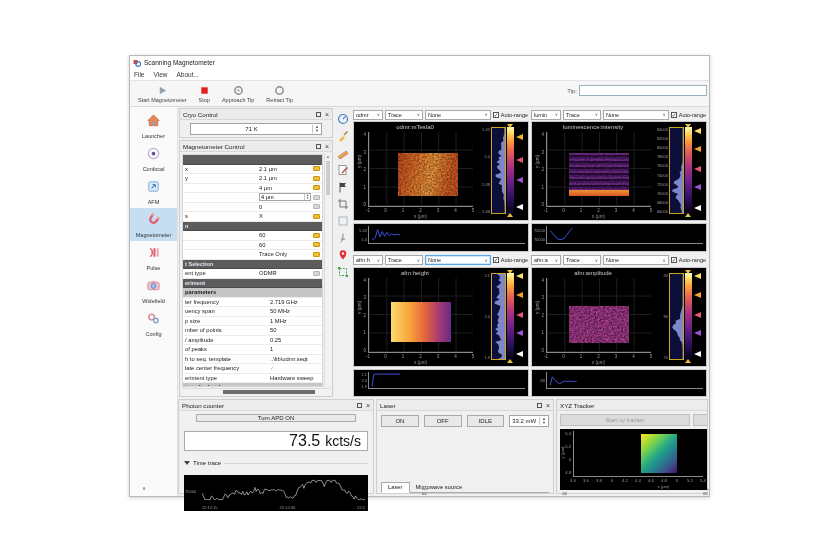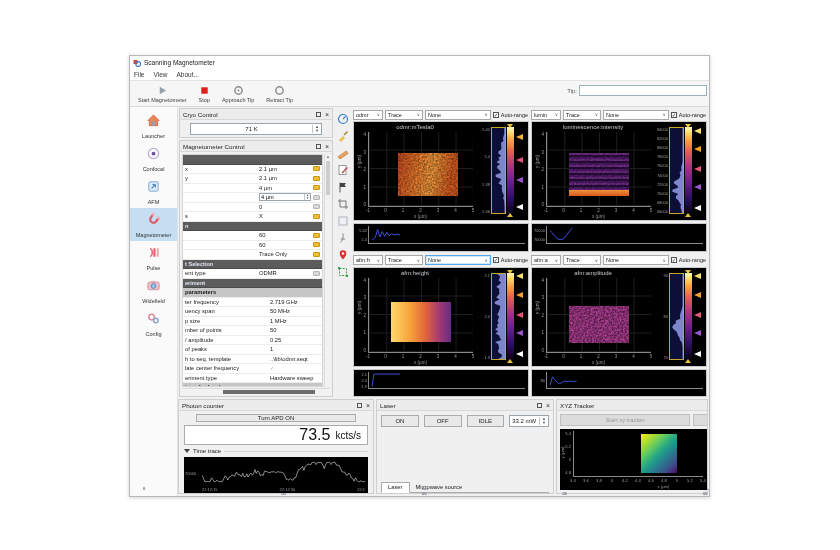--- a/index.html
+++ b/index.html
@@ -117,26 +117,26 @@
 
   .stripbox { margin-top:2px; flex:1; background:#000; border:1px solid #c9c9c9; display:flex; min-height:0; }
   .strip-y { width:14px; display:flex; flex-direction:column; justify-content:space-around; align-items:flex-end; font-size:4px; color:#9a9aa5; padding:2px 1px 7px 0; }
   .strip-area { flex:1; position:relative; margin:2px 3px 7px 0; border-left:1px solid #8a8a8a; border-bottom:1px solid #8a8a8a; }
   .strip-area svg { position:absolute; inset:0; width:100%; height:100%; }
   .strip-x { position:absolute; left:14px; right:3px; bottom:0px; display:flex; justify-content:space-between; font-size:4px; color:#9a9aa5; }
   .strip-x span { width:0; display:flex; justify-content:center; }
 
   
   .photon { width:196px; flex:0 0 auto; }
-  .photon-body { padding:3px 5px; display:flex; flex-direction:column; gap:3px; flex:1; min-height:0; }
+  .photon-body { padding:3px 5px; display:flex; flex-direction:column; gap:9px; flex:1; min-height:0; }
   .btn { background:#e9e9e9; border:1px solid #ababab; font-size:6px; color:#222; display:flex; align-items:center; justify-content:center; }
   .apdbtn { height:12px; margin:0 12px; }
   .countbox { height:26px; background:#fff; border:1px solid #ababab; display:flex; align-items:center; justify-content:flex-end; gap:5px; padding:0 6px; }
   .countbox .cval { font-size:16px; color:#111; }
-  .countbox .cunit { font-size:10px; color:#111; }
+  .countbox .cunit { font-size:14px; color:#111; }
   .tthead { display:flex; align-items:center; gap:3px; font-size:6px; color:#222; }
   .tthead .tri-d { width:0; height:0; border-left:3px solid transparent; border-right:3px solid transparent; border-top:4px solid #444; }
   .tthead .rule { flex:1; height:1px; background:#d5d5d5; }
   .ttplot { flex:1; background:#000; position:relative; min-height:36px; }
   .ttplot .ty { position:absolute; left:1px; top:40%; font-size:4px; color:#9a9aa5; }
   .ttplot svg { position:absolute; left:18px; right:3px; top:3px; bottom:9px; width:calc(100% - 21px); height:calc(100% - 12px); }
   .ttx { position:absolute; left:18px; right:3px; bottom:1px; display:flex; justify-content:space-between; font-size:4px; color:#9a9aa5; }
 
   .laser { width:178px; flex:0 0 auto; }
   .laser-body { flex:1; display:flex; flex-direction:column; padding:4px 4px 0; min-height:0; }

